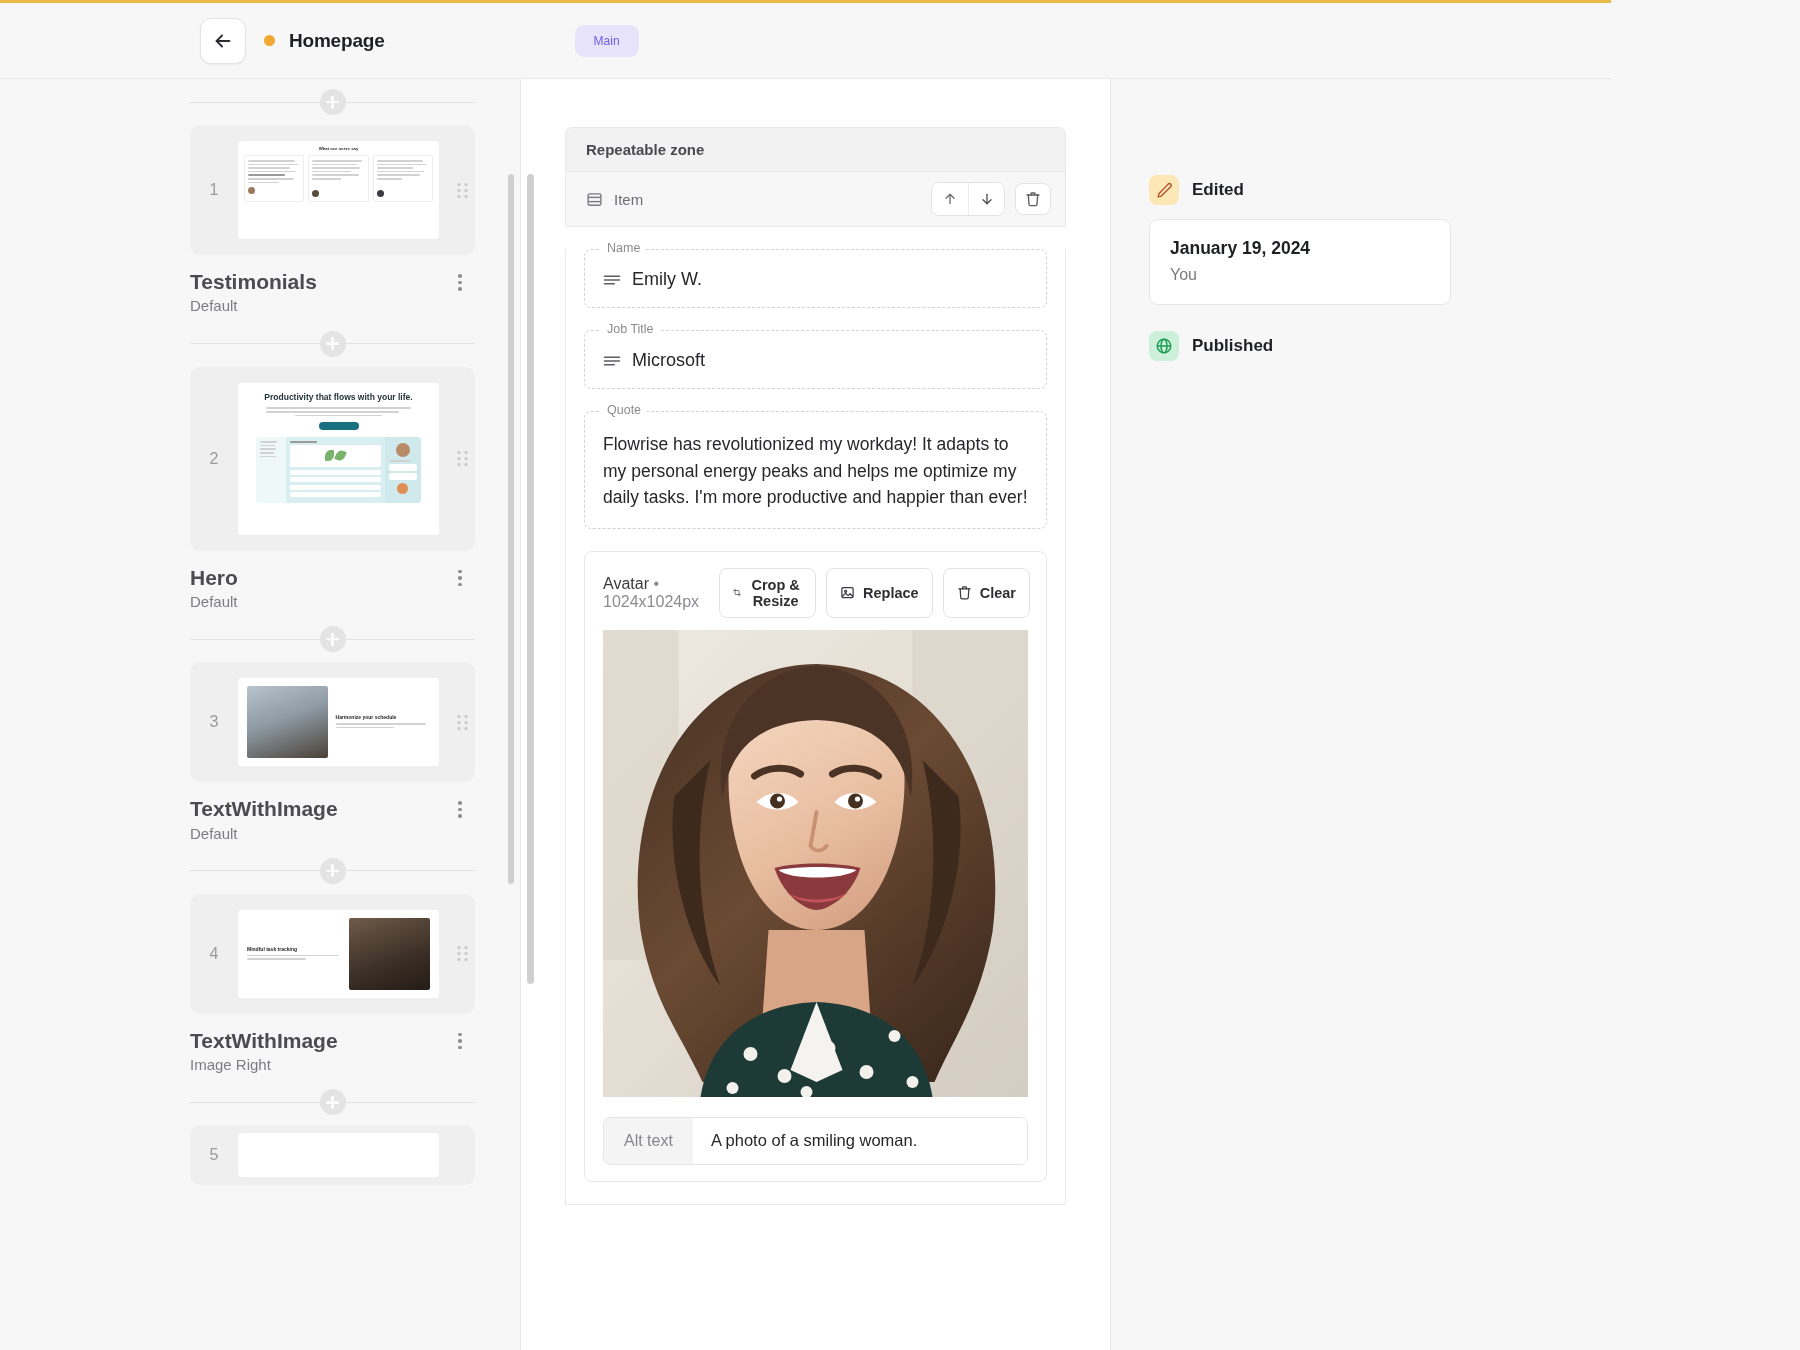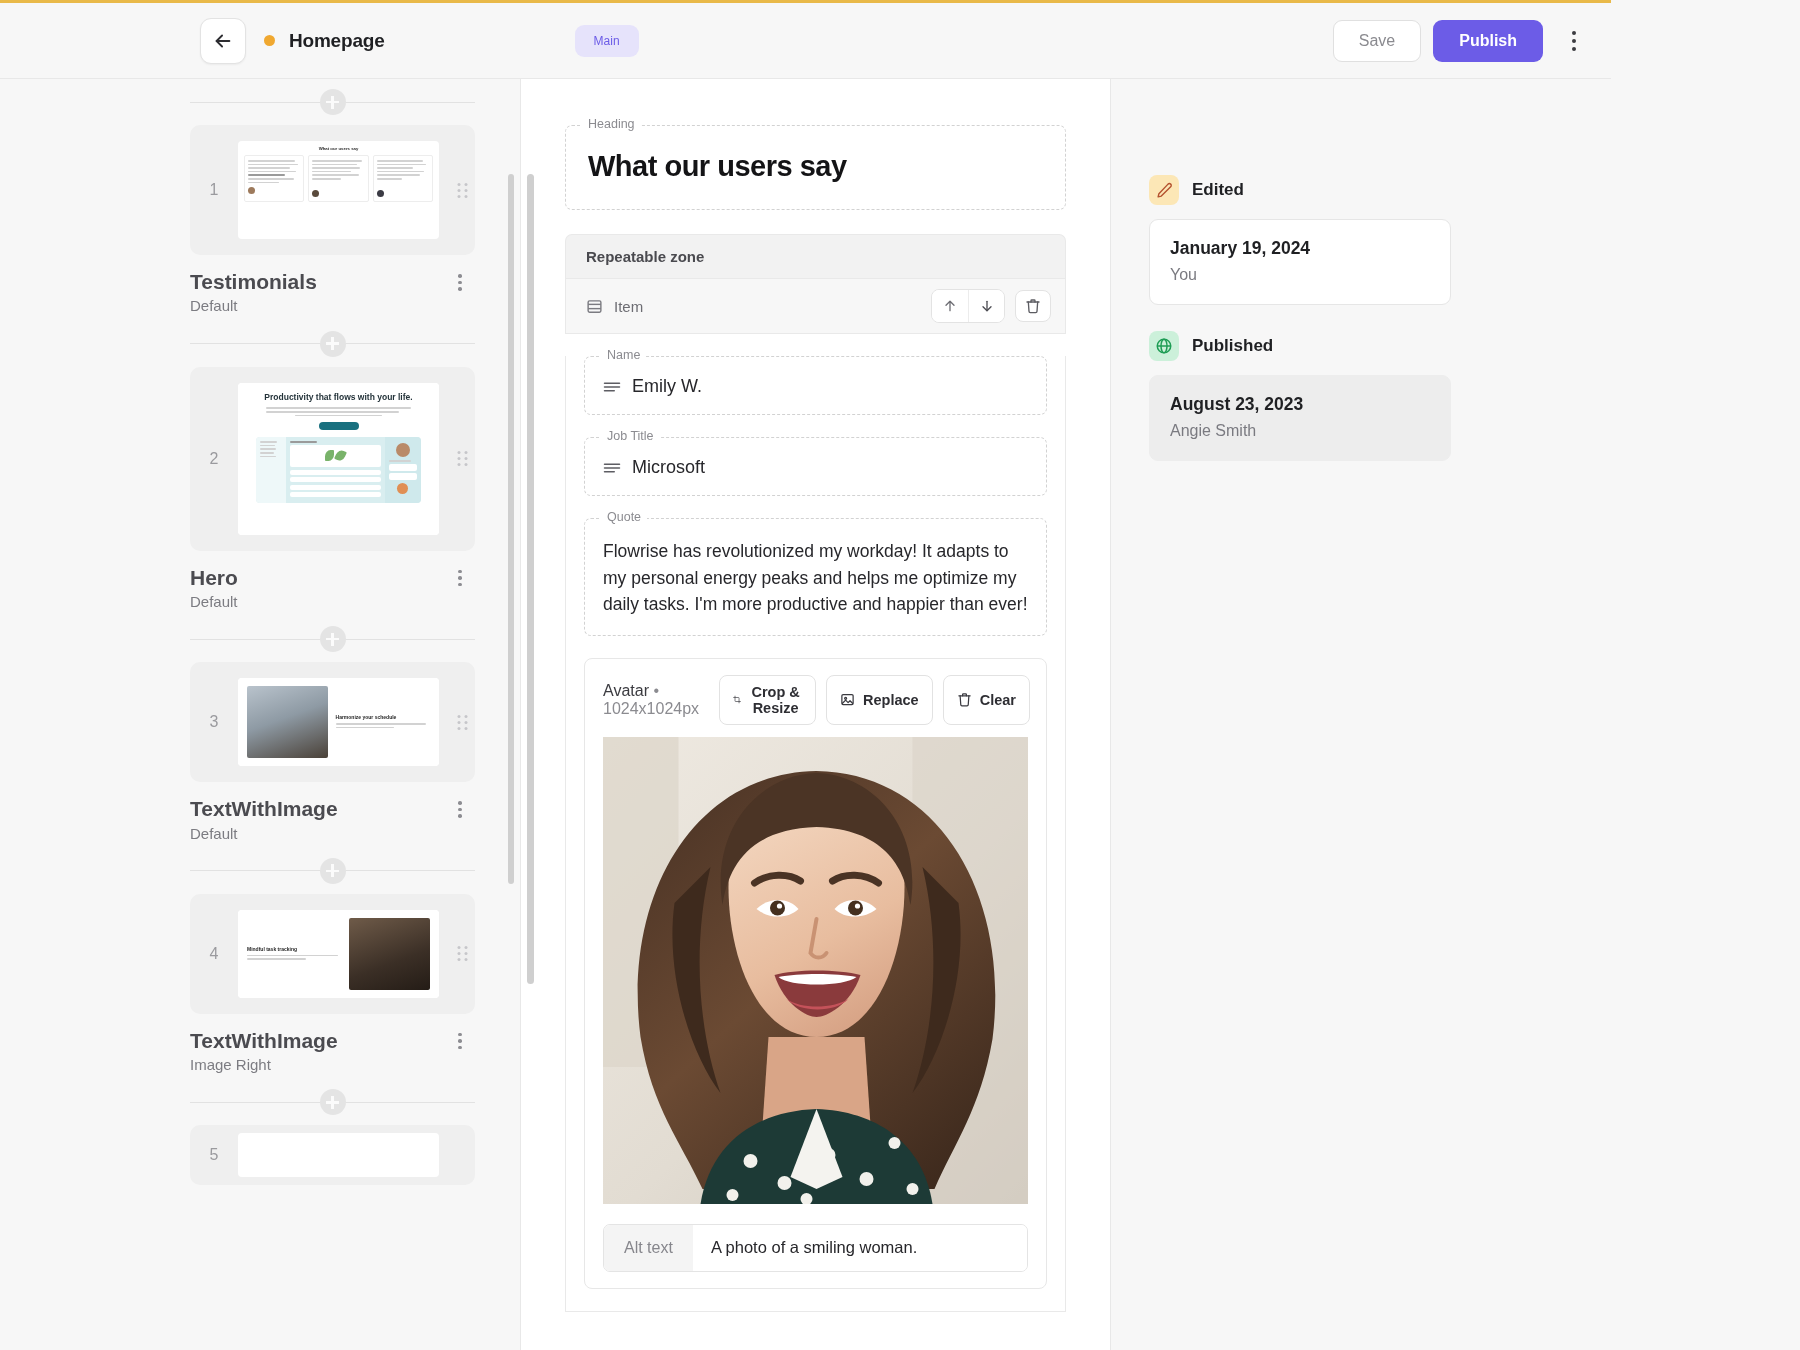--- a/index.html
+++ b/index.html
@@ -222,29 +222,20 @@
     <div class="back-btn">
       <svg width="22" height="22" viewBox="0 0 24 24" fill="none" stroke="#2d2d31" stroke-width="2" stroke-linecap="round" stroke-linejoin="round">
         <line x1="19" y1="12" x2="5" y2="12"></line>
           <polyline points="11 18 5 12 11 6"></polyline>
       </svg>
     </div>
     <div class="dot-status"></div>
     <div class="page-title">Homepage</div>
     <div class="main-chip">Main</div>
 
-    <div class="header-right">
-      <button class="btn-save">Save</button>
-      <button class="btn-publish">Publish</button>
-      <div class="kebab">
-        <i></i>
-        <i></i>
-        <i></i>
-      </div>
-    </div>
   </div>
 
   <div class="body">
 
     <div class="rail">
       <div class="rail-inner">
 
         <div class="divider-add">
           <div class="line"></div>
           <div class="plus"></div>
@@ -489,24 +480,20 @@
       </div>
       <div class="rail-scroll"></div>
     </div>
 
     <div class="center">
       <div class="center-scroll"></div>
       <div class="center-inner">
 
 
 
-        <div class="field heading">
-          <span class="legend">Heading</span>
-          <div class="heading-text">What our users say</div>
-        </div>
 
         <div class="zone-head">Repeatable zone</div>
 
         <div class="item-head">
           <svg width="17" height="17" viewBox="0 0 24 24" fill="none" stroke="#7b7b81" stroke-width="2">
             <rect x="3" y="4" width="18" height="16" rx="2"></rect>
               <line x1="3" y1="9" x2="21" y2="9"></line>
               <line x1="3" y1="15" x2="21" y2="15"></line>
           </svg>
           <span class="item-label">Item</span>
@@ -702,21 +689,17 @@
       <div class="status-row">
         <div class="status-ico published">
           <svg width="18" height="18" viewBox="0 0 24 24" fill="none" stroke="#1f9d55" stroke-width="2">
             <circle cx="12" cy="12" r="9"></circle>
               <ellipse cx="12" cy="12" rx="4" ry="9"></ellipse>
               <line x1="3" y1="12" x2="21" y2="12"></line>
           </svg>
         </div>
         <div class="status-label">Published</div>
       </div>
-      <div class="status-card published">
-        <div class="status-date">August 23, 2023</div>
-        <div class="status-by">Angie Smith</div>
-      </div>
 
     </div>
 
   </div>
 </div>
 
 </body></html>

